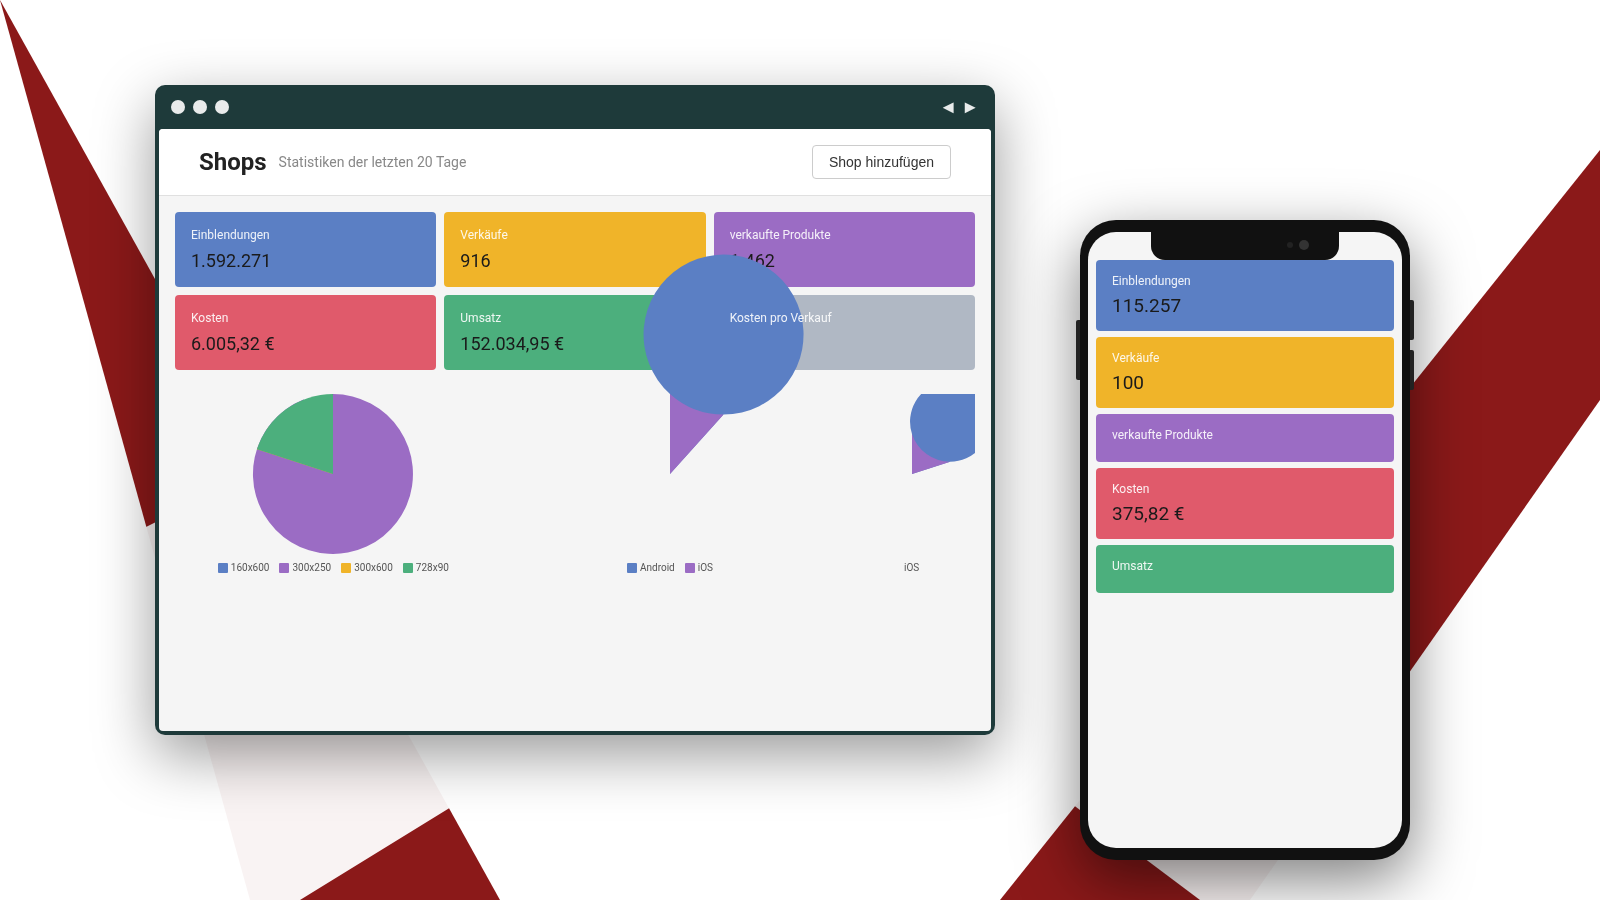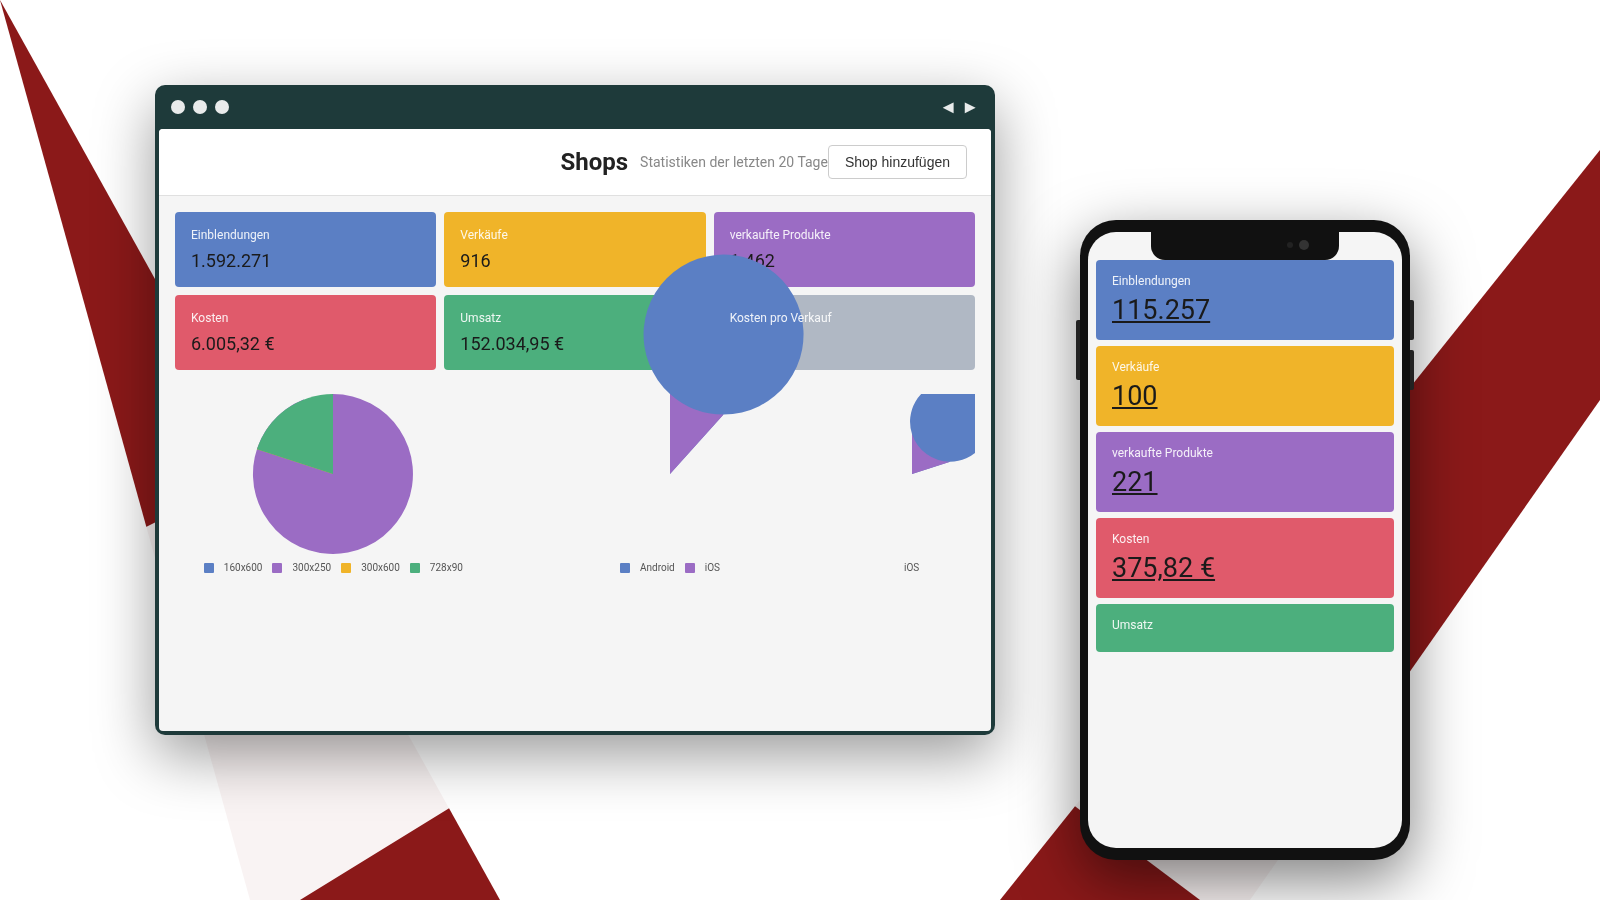--- a/index.html
+++ b/index.html
@@ -63,24 +63,24 @@
       background: #f5f5f5;
       margin: 0 4px 4px 4px;
       border-radius: 4px;
       height: calc(100% - 48px);
       overflow: hidden;
     }
 
     
     .dashboard-header {
       background: #fff;
-      padding: 16px 24px;
-      display: flex;
-      align-items: center;
-      justify-content: flex-end;
+      padding: 16px 40px;
+      display: flex;
+      align-items: center;
+      justify-content: space-between;
       border-bottom: 1px solid #e0e0e0;
     }
 
     .dashboard-title {
       display: flex;
       align-items: center;
       gap: 12px;
     }
 
     .dashboard-title-main {
@@ -157,21 +157,21 @@
       gap: 4px 10px;
       margin-top: 8px;
       font-size: 10px;
       color: #555;
       justify-content: center;
     }
 
     .legend-item {
       display: flex;
       align-items: center;
-      gap: 10px;
+      gap: 3px;
     }
 
     .legend-dot {
       width: 10px;
       height: 10px;
       border-radius: 1px;
       flex-shrink: 0;
     }
 
     
@@ -219,24 +219,23 @@
       color: #fff;
     }
 
     .mobile-stat-label {
       font-size: 12px;
       opacity: 0.9;
       margin-bottom: 6px;
     }
 
     .mobile-stat-value {
-      font-size: 27px;
+      font-size: 19px;
       font-weight: 400;
       color: #1a1a1a;
-      text-decoration: underline;
     }
 
     
     svg.pie { overflow: visible; }
   </style>
 </head>
 <body>
 
 <div style="position:absolute;top:0;left:0;width:1600px;height:900px;background:#fff;z-index:0;"></div>
 
@@ -392,21 +391,20 @@
       <div class="mobile-stat-card" style="background:#5b7fc4;">
         <div class="mobile-stat-label">Einblendungen</div>
         <div class="mobile-stat-value">115.257</div>
       </div>
       <div class="mobile-stat-card" style="background:#f0b429;">
         <div class="mobile-stat-label">Verkäufe</div>
         <div class="mobile-stat-value">100</div>
       </div>
       <div class="mobile-stat-card" style="background:#9b6cc4;">
         <div class="mobile-stat-label">verkaufte Produkte</div>
-        <div class="mobile-stat-value">221</div>
       </div>
       <div class="mobile-stat-card" style="background:#e05a6b;">
         <div class="mobile-stat-label">Kosten</div>
         <div class="mobile-stat-value">375,82 €</div>
       </div>
       <div class="mobile-stat-card" style="background:#4caf7d;">
         <div class="mobile-stat-label">Umsatz</div>
         <div class="mobile-stat-value"></div>
       </div>
     </div>

